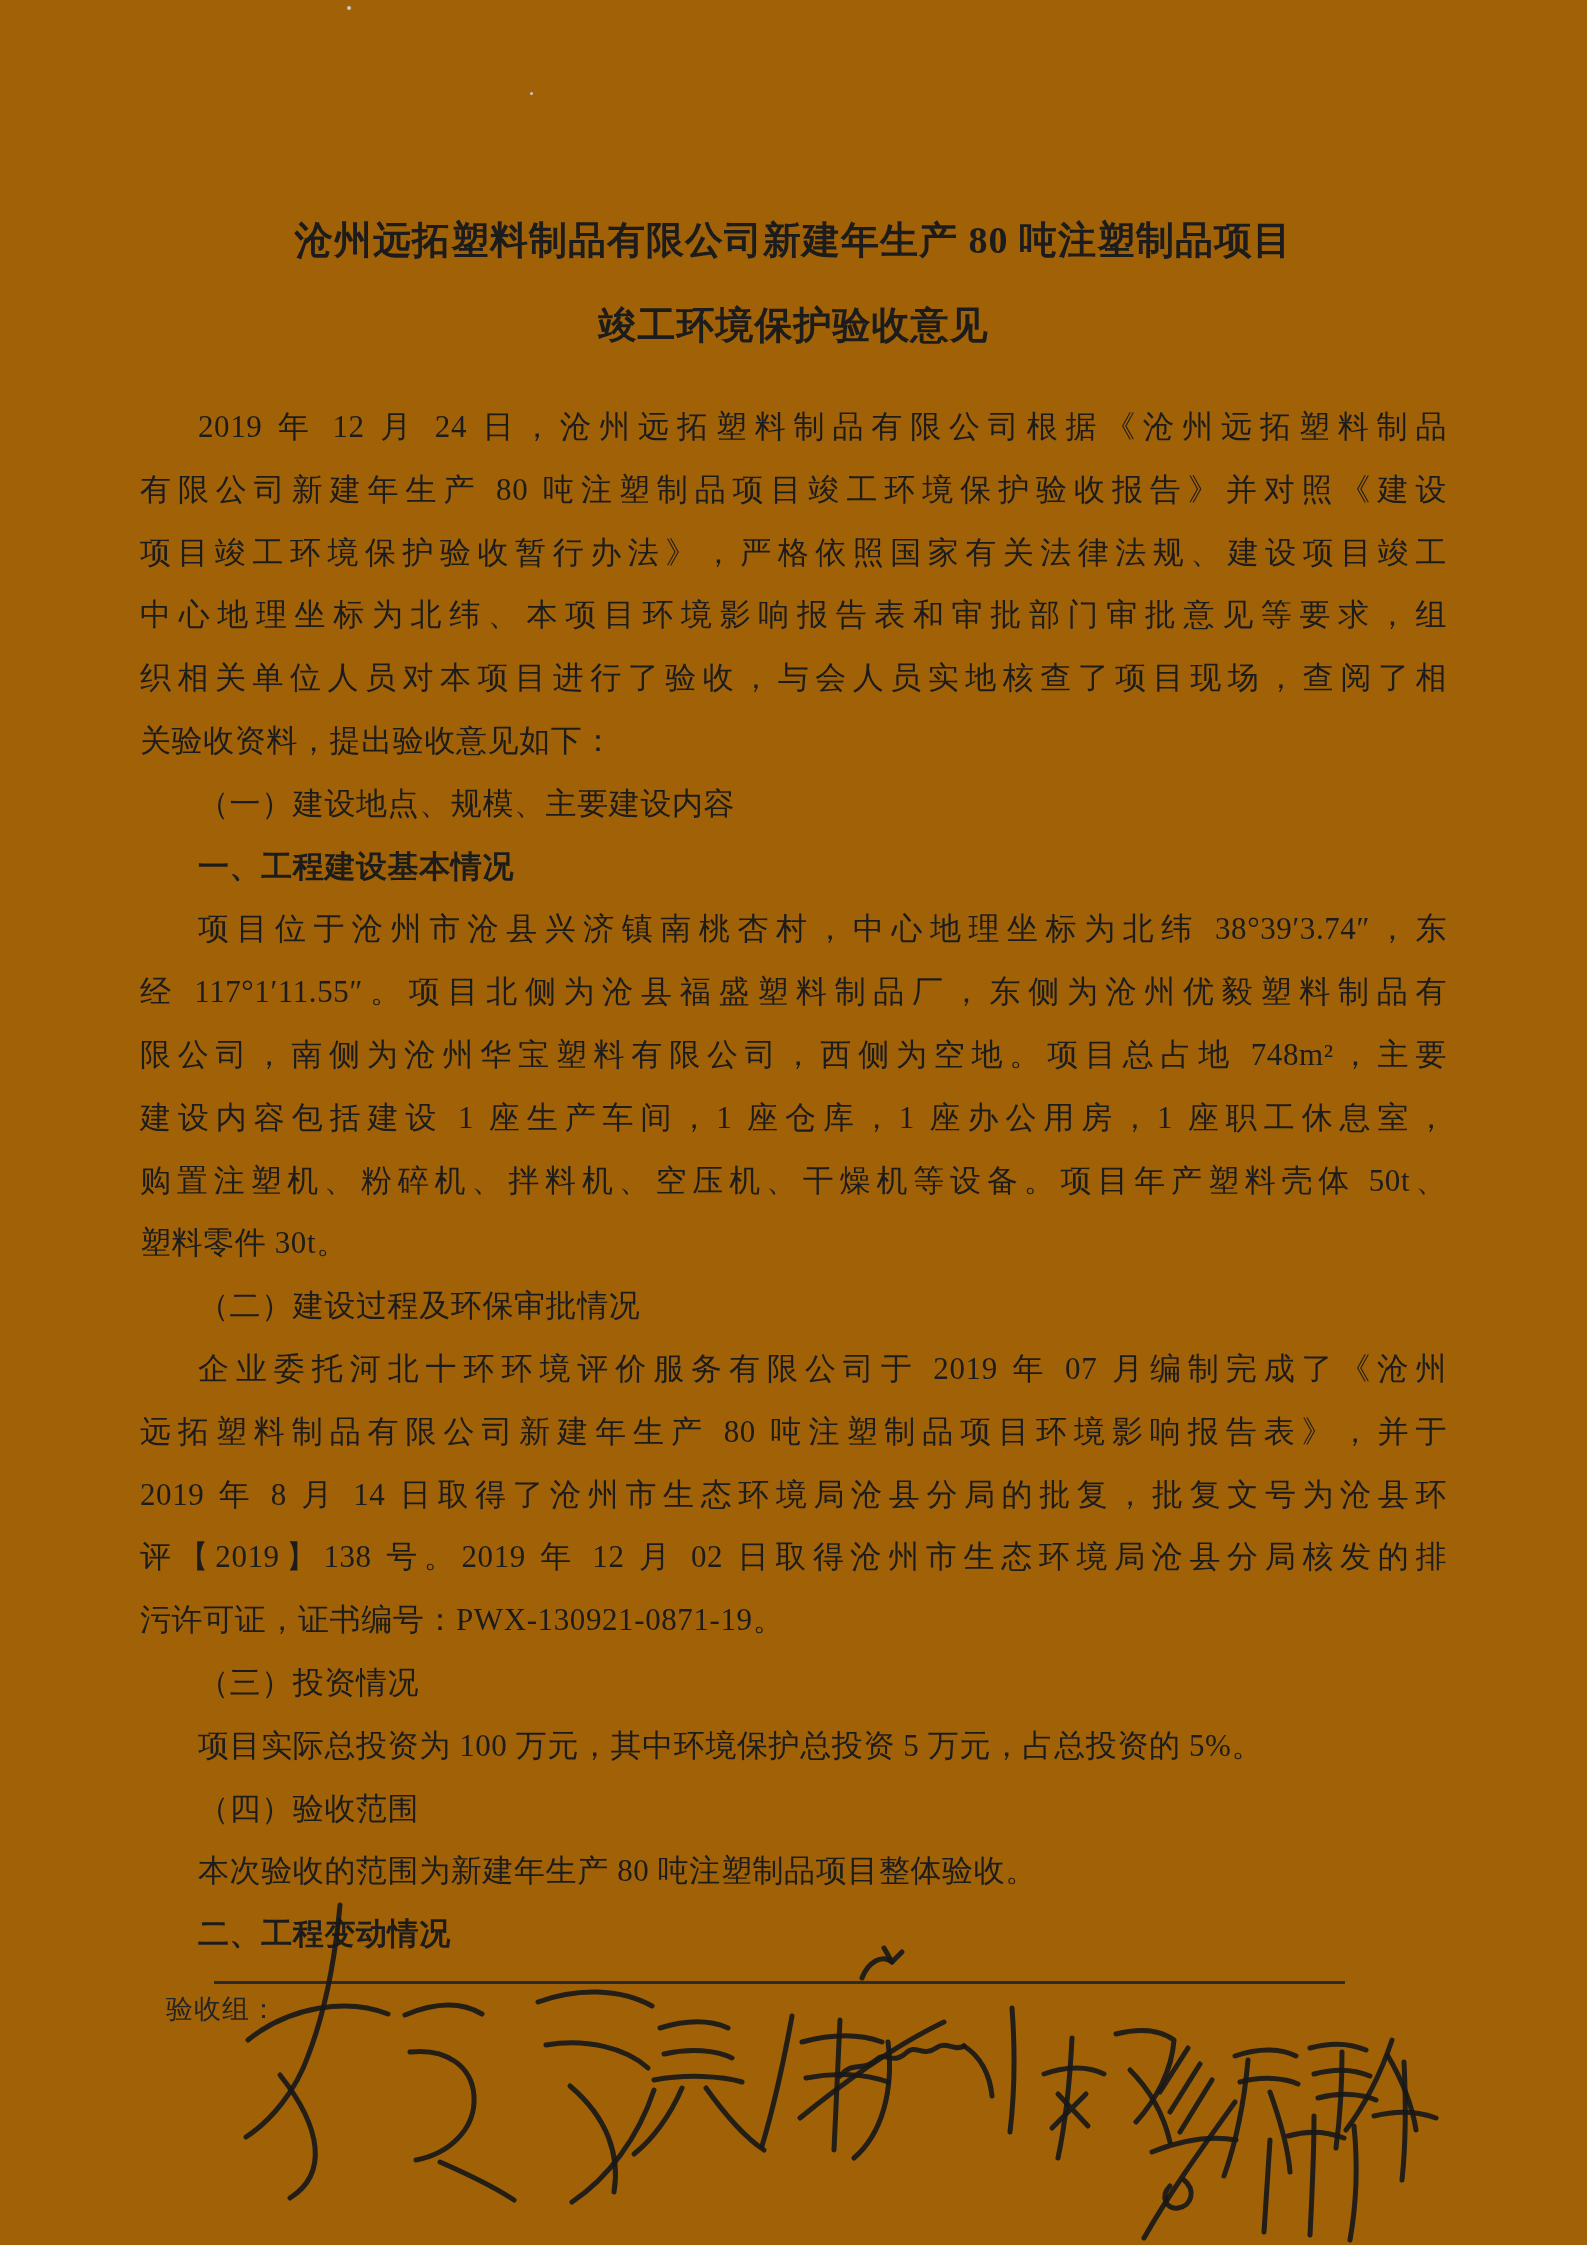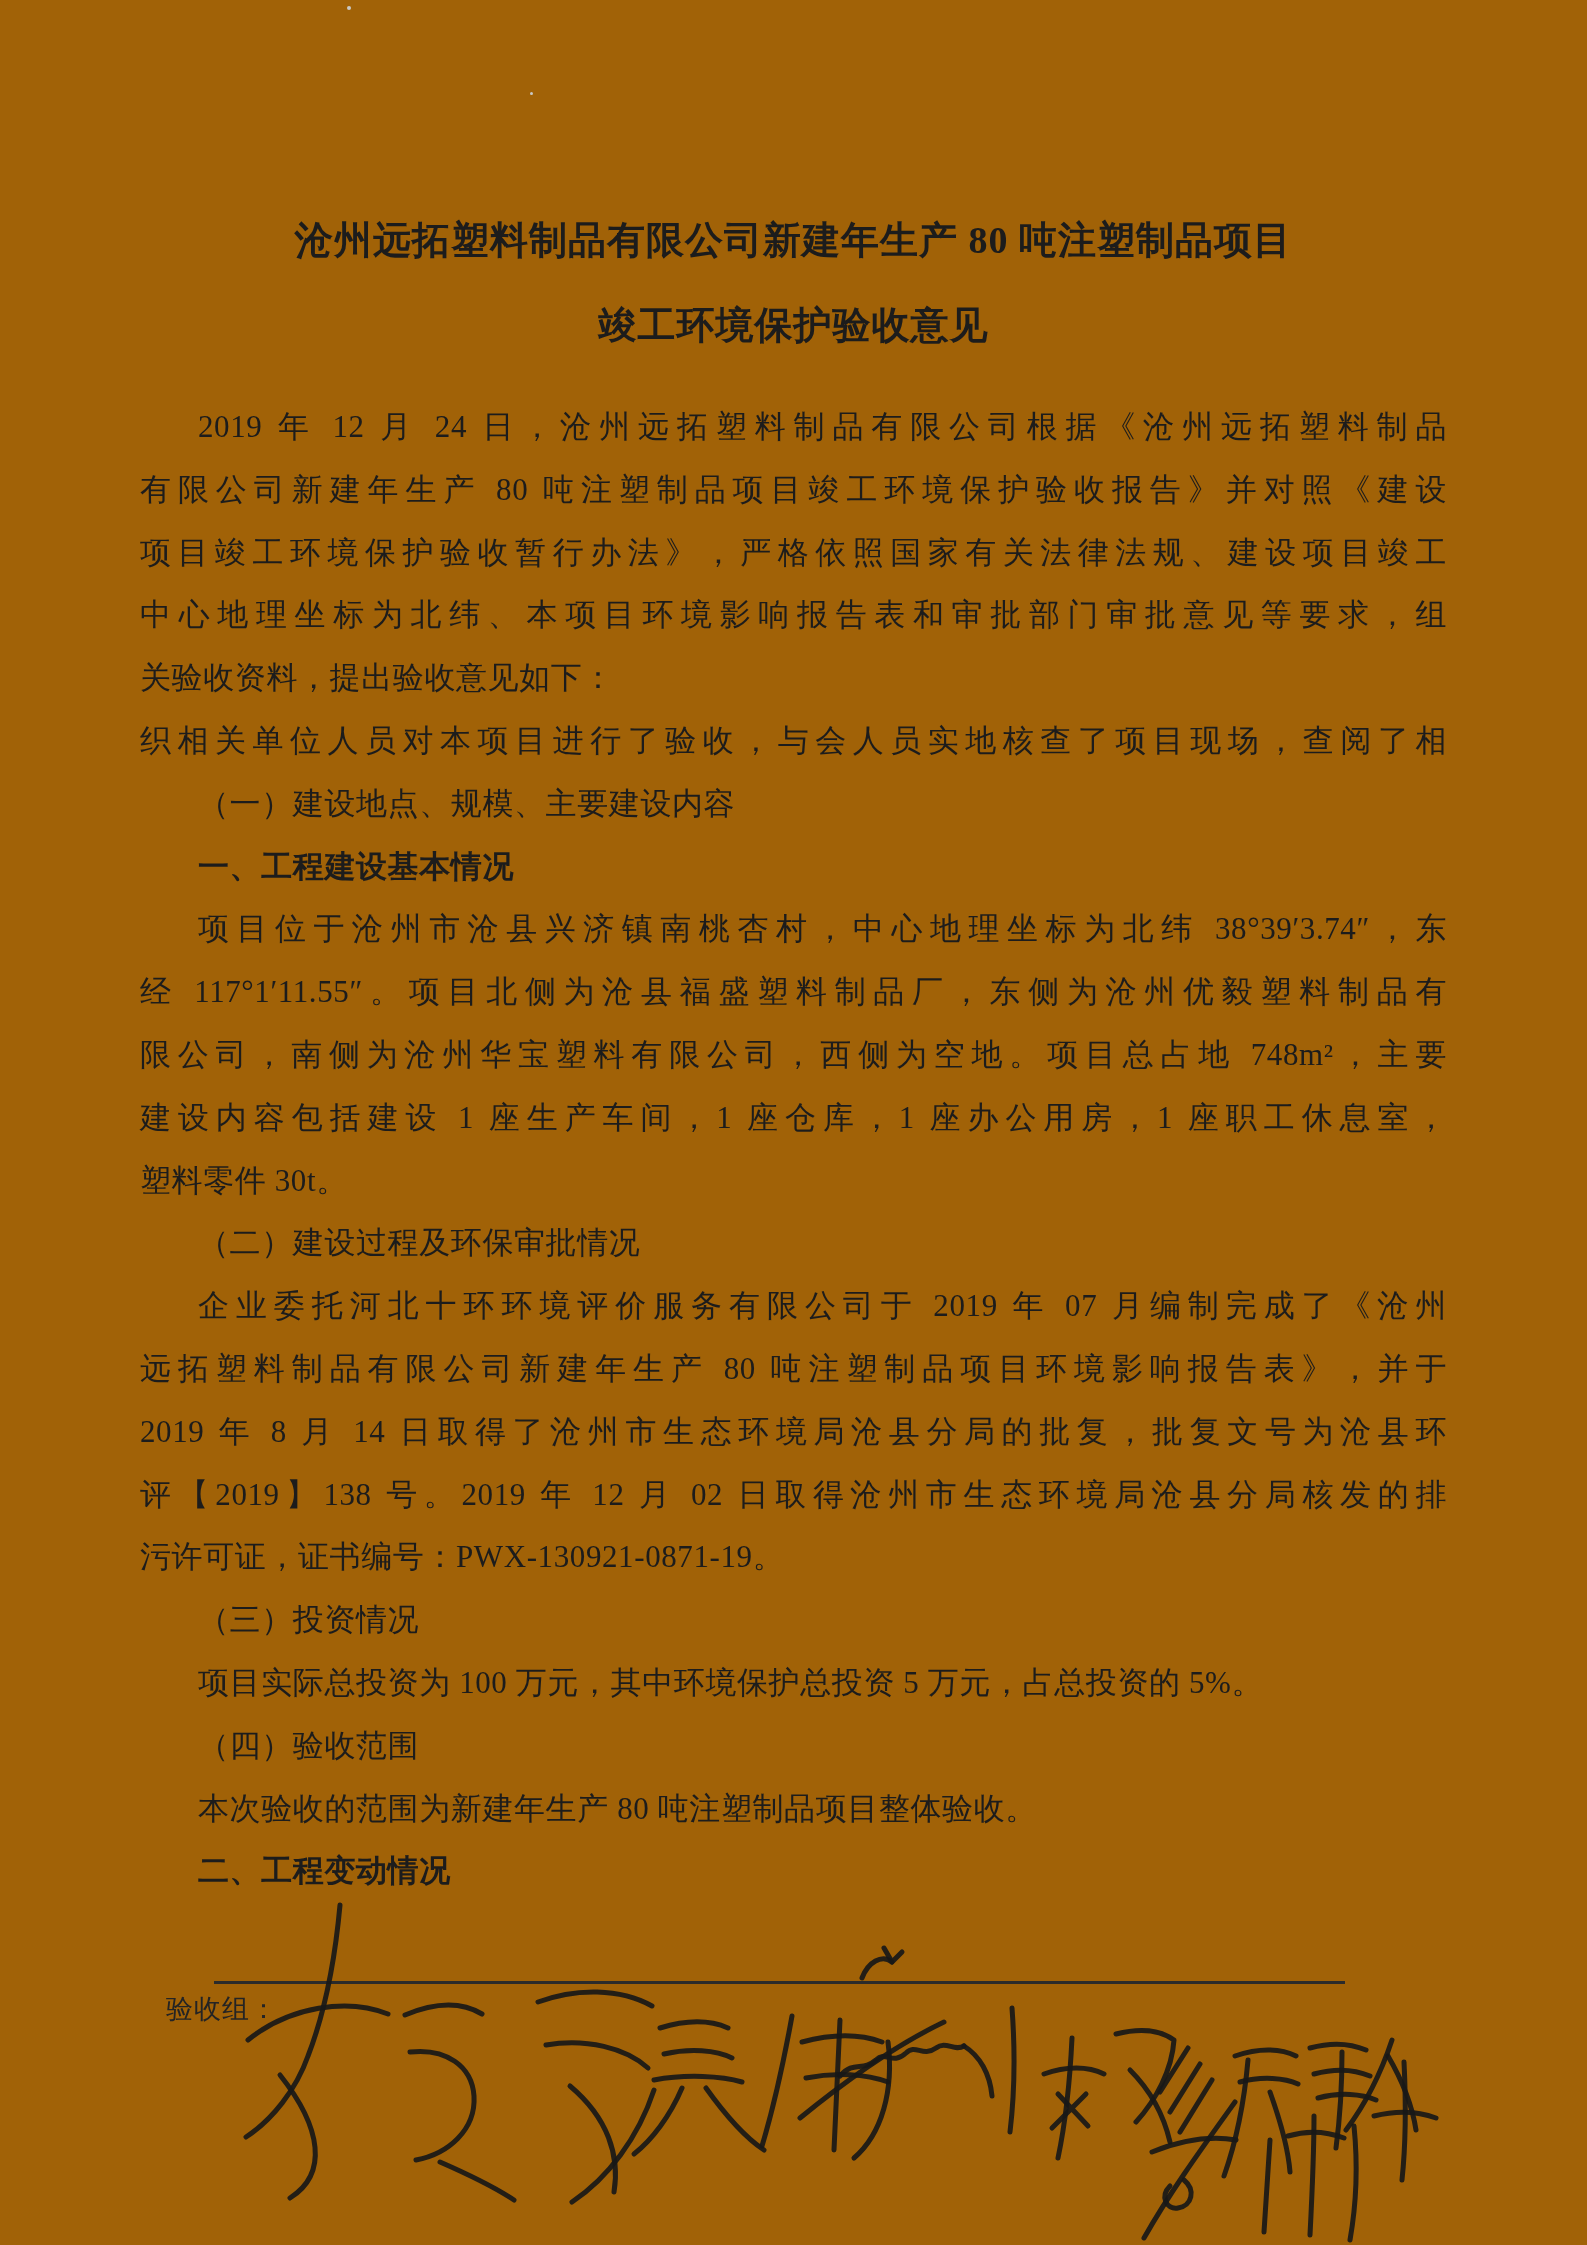--- a/index.html
+++ b/index.html
@@ -68,28 +68,29 @@
   <div class="title">
       <div>沧州远拓塑料制品有限公司新建年生产 80 吨注塑制品项目</div>
       <div>竣工环境保护验收意见</div>
     </div>
 
   <div class="body-text">
       <div class="line indent justify">2019 年 12 月 24 日，沧州远拓塑料制品有限公司根据《沧州远拓塑料制品</div>
       <div class="line justify">有限公司新建年生产 80 吨注塑制品项目竣工环境保护验收报告》并对照《建设</div>
       <div class="line justify">项目竣工环境保护验收暂行办法》，严格依照国家有关法律法规、建设项目竣工</div>
       <div class="line justify">中心地理坐标为北纬、本项目环境影响报告表和审批部门审批意见等要求，组</div>
+      <div class="line justify">织相关单位人员对本项目进行了验收，与会人员实地核查了项目现场，查阅了相</div>
       <div class="line">关验收资料，提出验收意见如下：</div>
-      <div class="line justify">织相关单位人员对本项目进行了验收，与会人员实地核查了项目现场，查阅了相</div>
       <div class="line indent">（一）建设地点、规模、主要建设内容</div>
       <div class="line indent bold">一、工程建设基本情况</div>
       <div class="line indent justify">项目位于沧州市沧县兴济镇南桃杏村，中心地理坐标为北纬 38°39′3.74″，东</div>
       <div class="line justify">经 117°1′11.55″。项目北侧为沧县福盛塑料制品厂，东侧为沧州优毅塑料制品有</div>
       <div class="line justify">限公司，南侧为沧州华宝塑料有限公司，西侧为空地。项目总占地 748m²，主要</div>
       <div class="line justify">建设内容包括建设 1 座生产车间，1 座仓库，1 座办公用房，1 座职工休息室，</div>
+      <div class="line justify">购置注塑机、粉碎机、拌料机、空压机、干燥机等设备。项目年产塑料壳体 50t、</div>
       <div class="line">塑料零件 30t。</div>
       <div class="line indent">（二）建设过程及环保审批情况</div>
       <div class="line indent justify">企业委托河北十环环境评价服务有限公司于 2019 年 07 月编制完成了《沧州</div>
       <div class="line justify">远拓塑料制品有限公司新建年生产 80 吨注塑制品项目环境影响报告表》，并于</div>
       <div class="line justify">2019 年 8 月 14 日取得了沧州市生态环境局沧县分局的批复，批复文号为沧县环</div>
       <div class="line justify">评【2019】138 号。2019 年 12 月 02 日取得沧州市生态环境局沧县分局核发的排</div>
       <div class="line">污许可证，证书编号：PWX-130921-0871-19。</div>
       <div class="line indent">（三）投资情况</div>
       <div class="line indent">项目实际总投资为 100 万元，其中环境保护总投资 5 万元，占总投资的 5%。</div>
       <div class="line indent">（四）验收范围</div>

